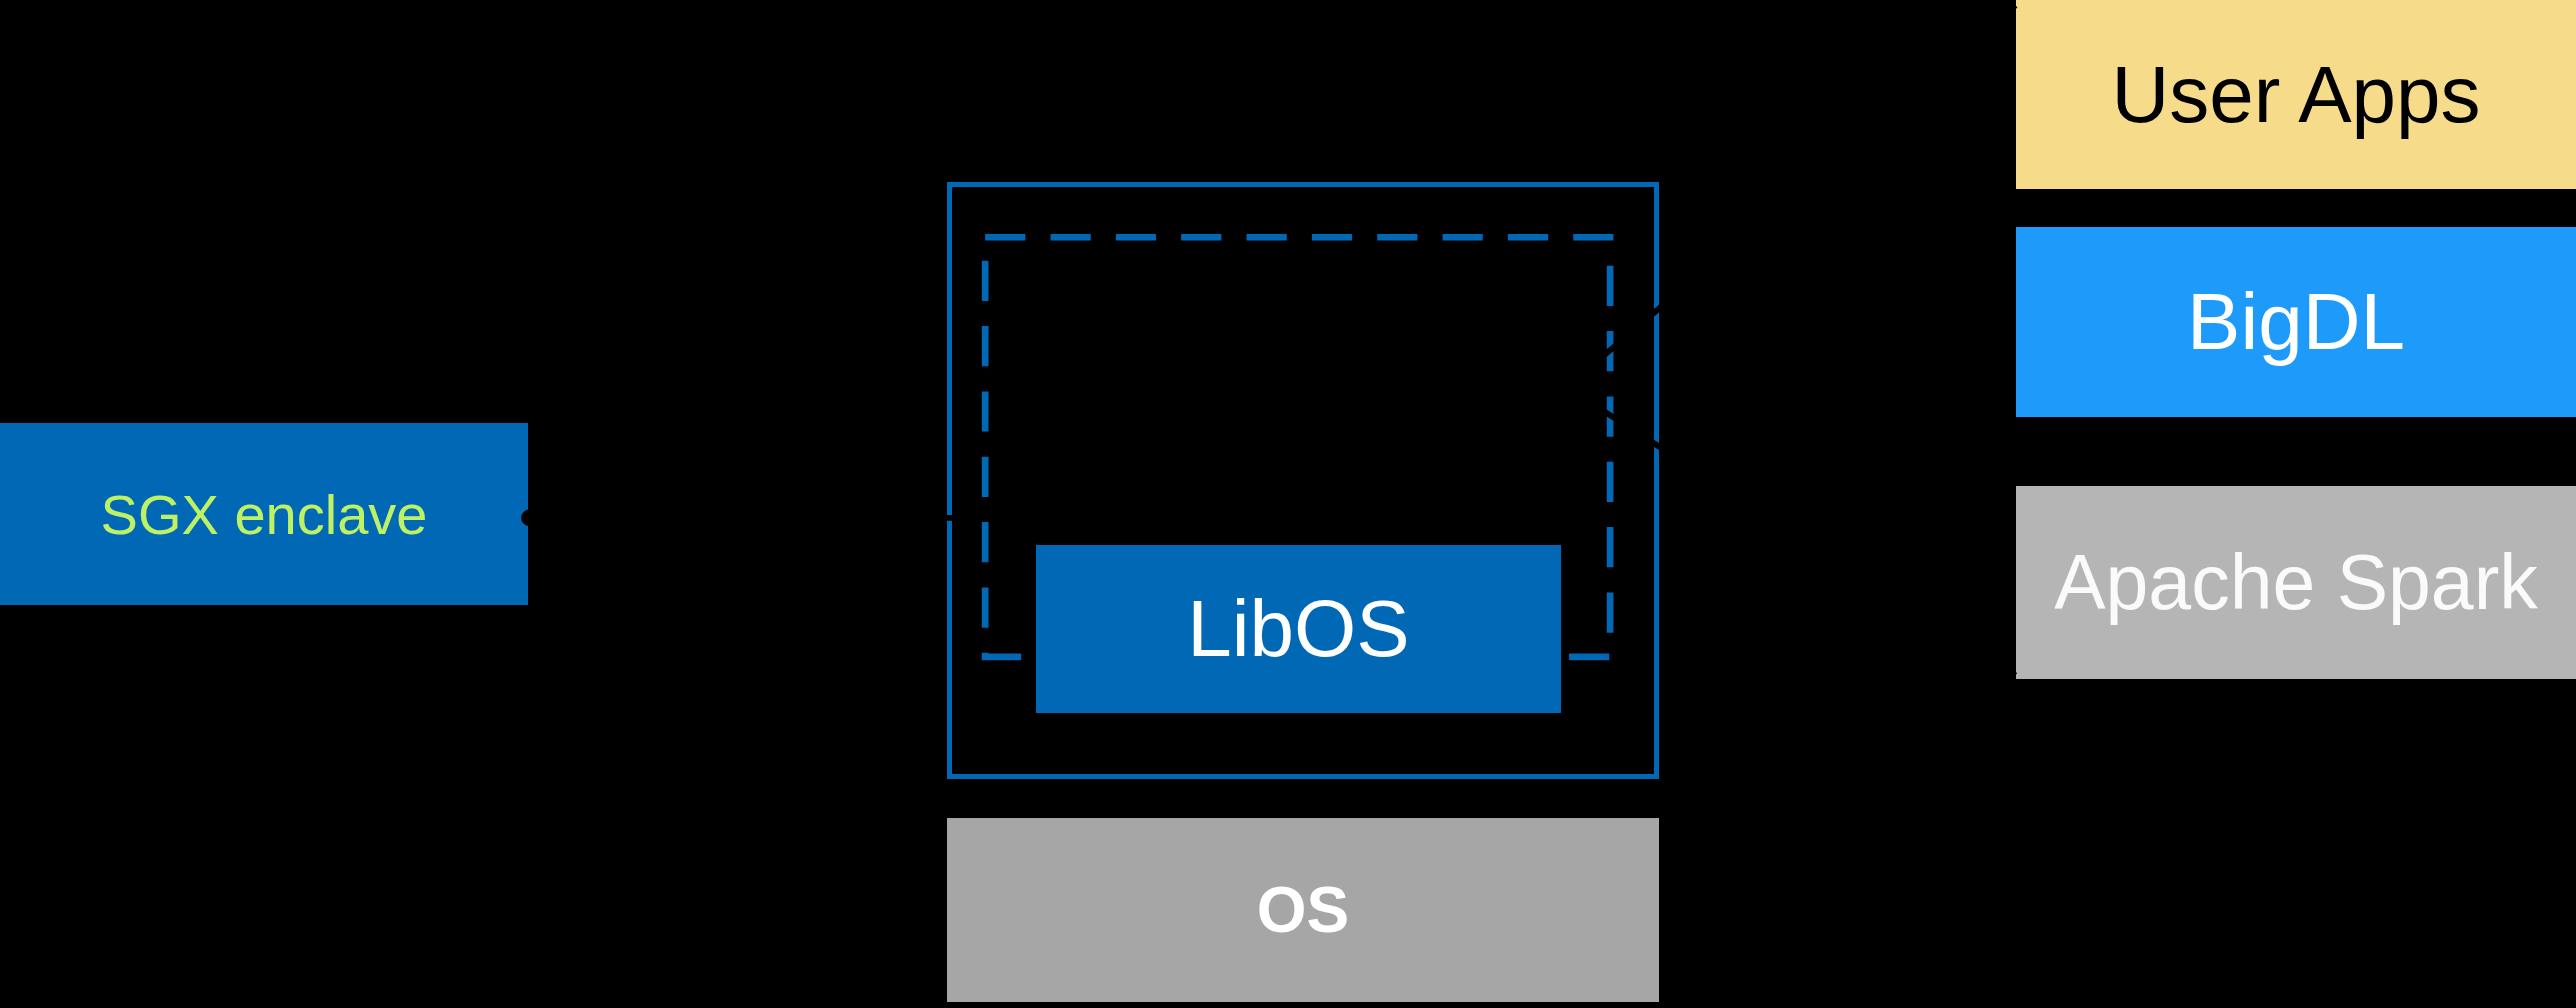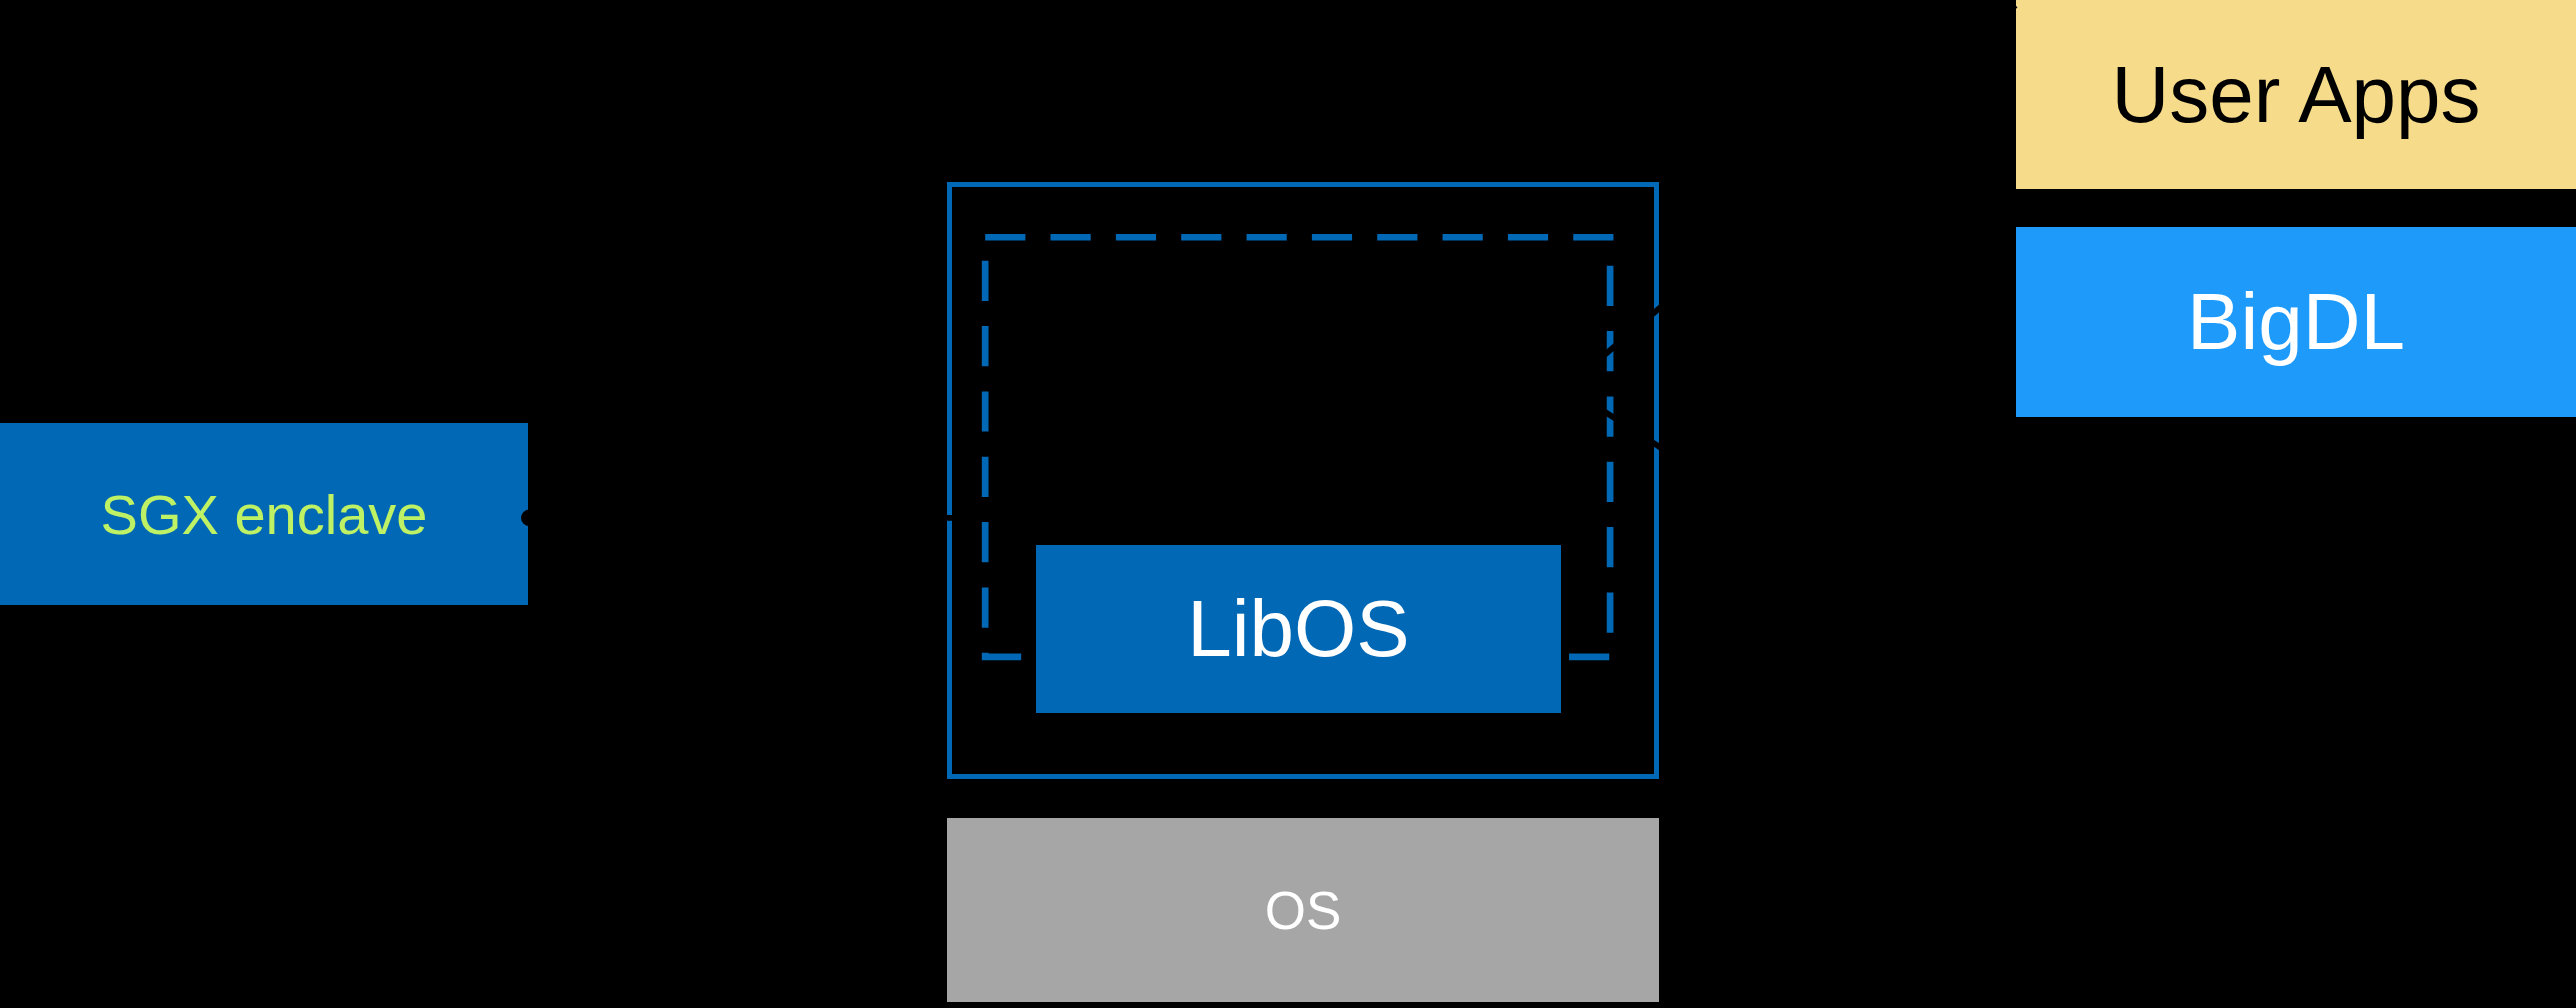--- a/index.html
+++ b/index.html
@@ -16,21 +16,21 @@
   #sgx-box span{color:#bef264;font-size:56px;}
 
   
   #outer-rect{left:947px;top:182px;width:712px;height:597px;border:5.9px solid #0068B5;background:transparent;z-index:1;}
   #svg-under{position:absolute;left:0;top:0;z-index:2;pointer-events:none;}
   #app-box{left:1030px;top:295px;width:522px;height:189px;background:#F6DB8A;z-index:3;}
   #app-box span{color:#000;font-size:84px;}
   #libos-box{left:1036px;top:545px;width:525px;height:168px;background:#0068B5;z-index:3;}
   #libos-box span{color:#fff;font-size:80px;}
   #os-box{left:947px;top:818px;width:712px;height:184px;background:#A6A6A6;z-index:3;}
-  #os-box span{color:#fff;font-size:53px;font-weight:400;}
+  #os-box span{color:#fff;font-size:64px;font-weight:700;}
 
   
   #user-apps-box{left:2016px;top:0;width:560px;height:189px;background:#F6DB8A;z-index:3;}
   #user-apps-box span{color:#000;font-size:80px;}
   #bigdl-box{left:2016px;top:227px;width:560px;height:190px;background:#1E9AFA;z-index:3;}
   #bigdl-box span{color:#fff;font-size:80px;}
   #spark-box{left:2016px;top:486px;width:560px;height:193px;background:#B5B5B5;z-index:3;}
   #spark-box span{color:#FAFAFA;font-size:77px;}
 
   
@@ -58,20 +58,23 @@
   <div class="box" id="os-box">
     <span>OS</span>
   </div>
 
   <div class="box" id="bigdl-box">
     <span>BigDL</span>
   </div>
   <div class="box" id="user-apps-box">
     <span>User Apps</span>
   </div>
+  <div class="box" id="spark-box">
+    <span>Apache Spark</span>
+  </div>
 
   <svg id="svg-over" width="2576" height="1009" viewBox="0 0 3075 1204">
 
     <line x1="630" y1="618" x2="1150" y2="618" stroke="#000" stroke-width="7"></line>
     <circle cx="632" cy="618" r="10" fill="#000"></circle>
     <polygon points="1176,618 1144,603 1144,633" fill="#000"></polygon>
 
     <line x1="1870" y1="462" x2="2406" y2="6" stroke="#000" stroke-width="7"></line>
     <line x1="1870" y1="462" x2="2406" y2="806" stroke="#000" stroke-width="7"></line>
     <polygon points="1842,462 1876,447 1876,477" fill="#000"></polygon>

